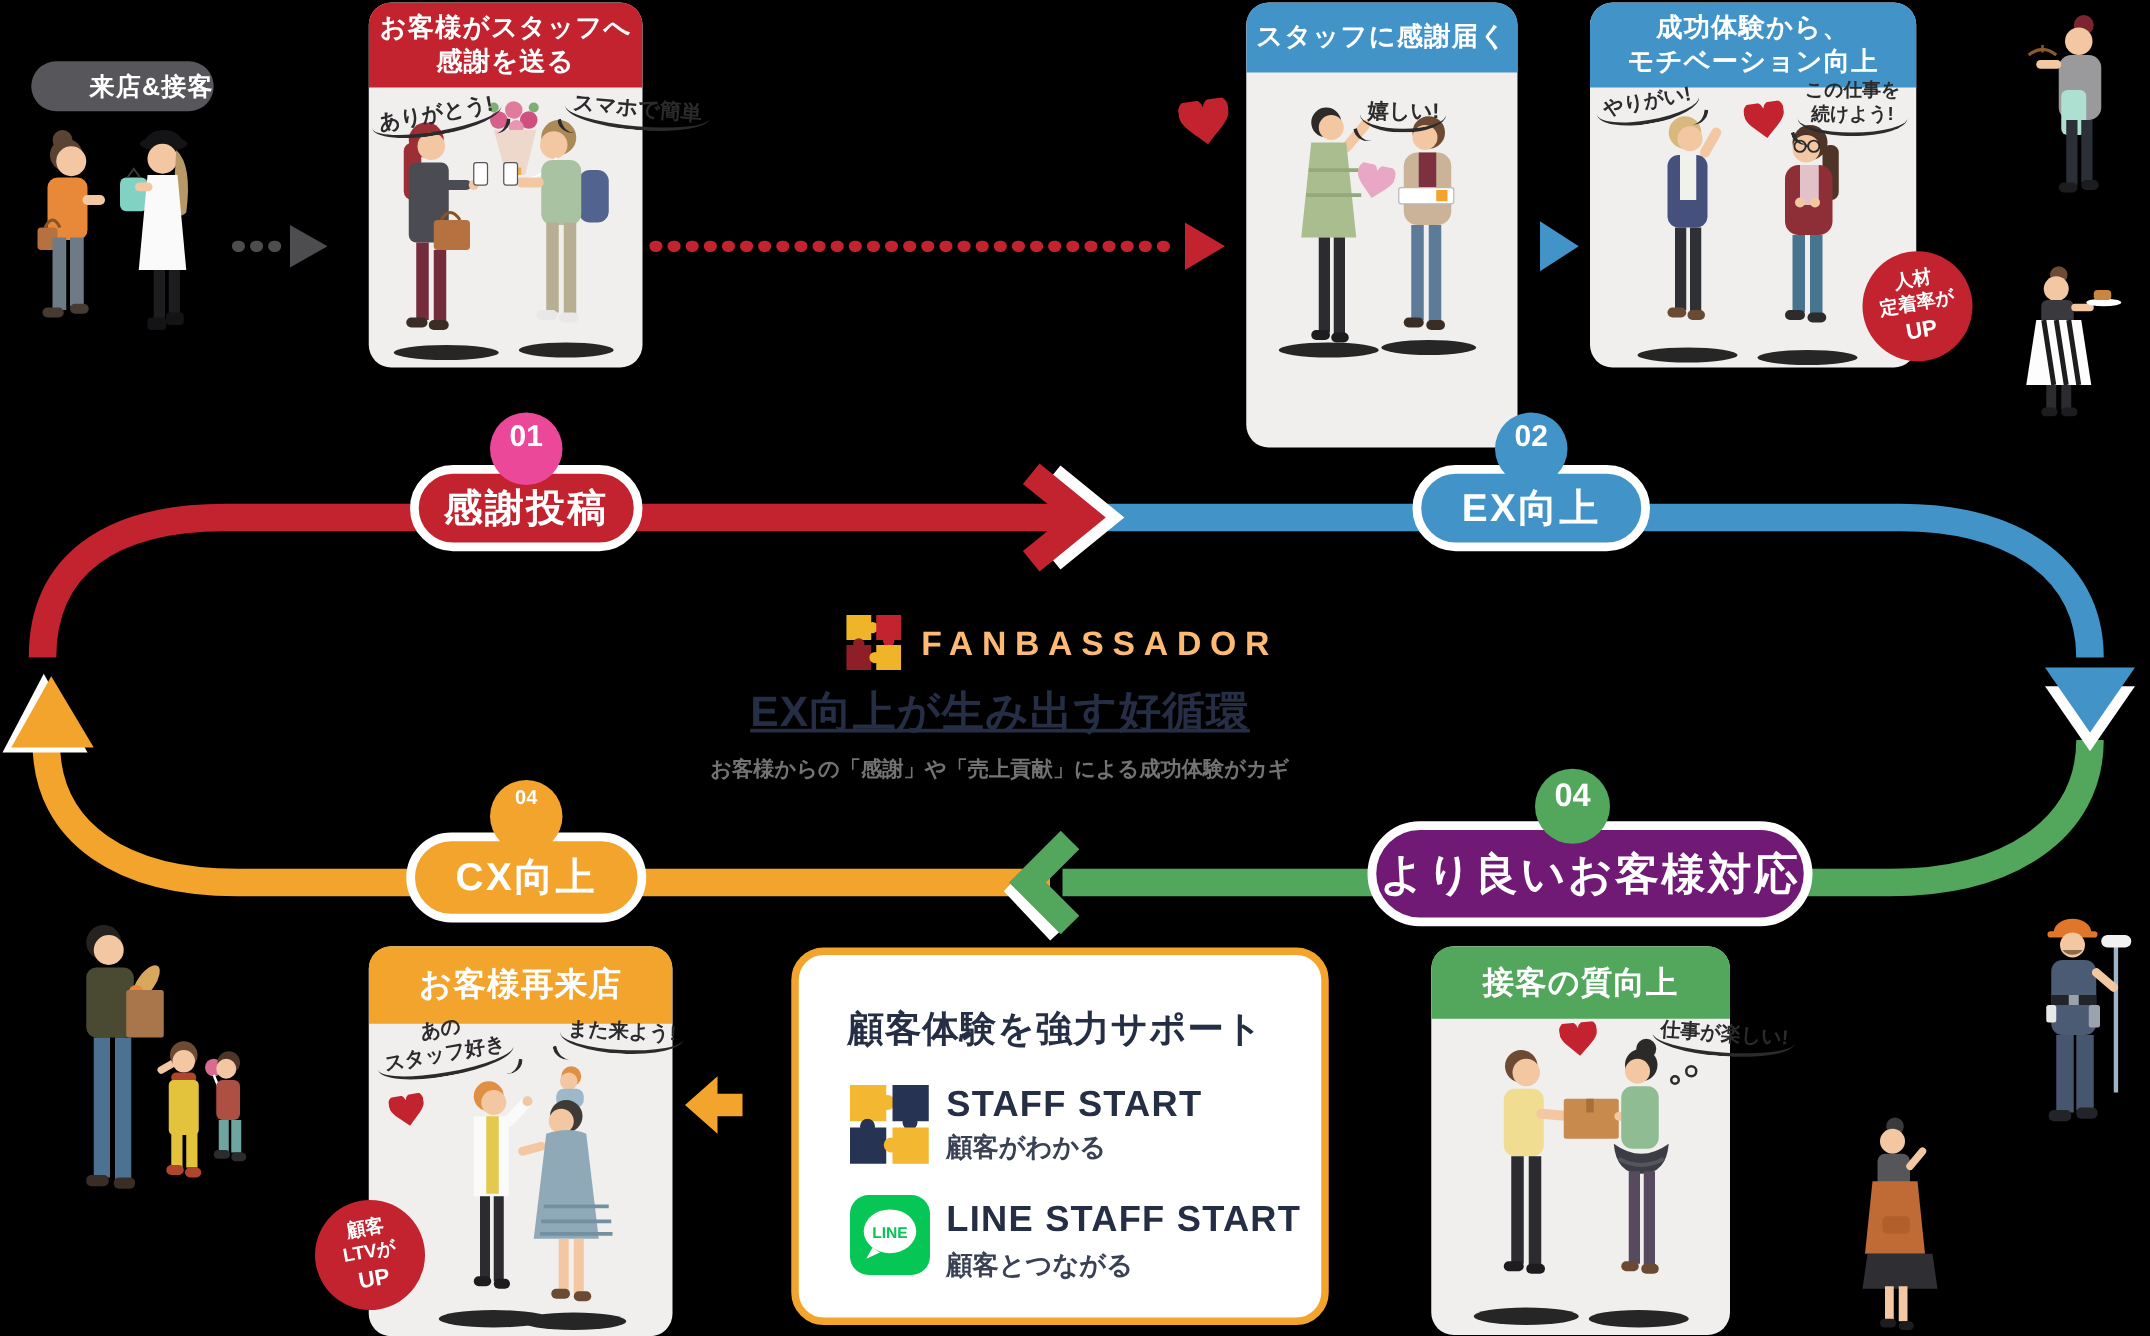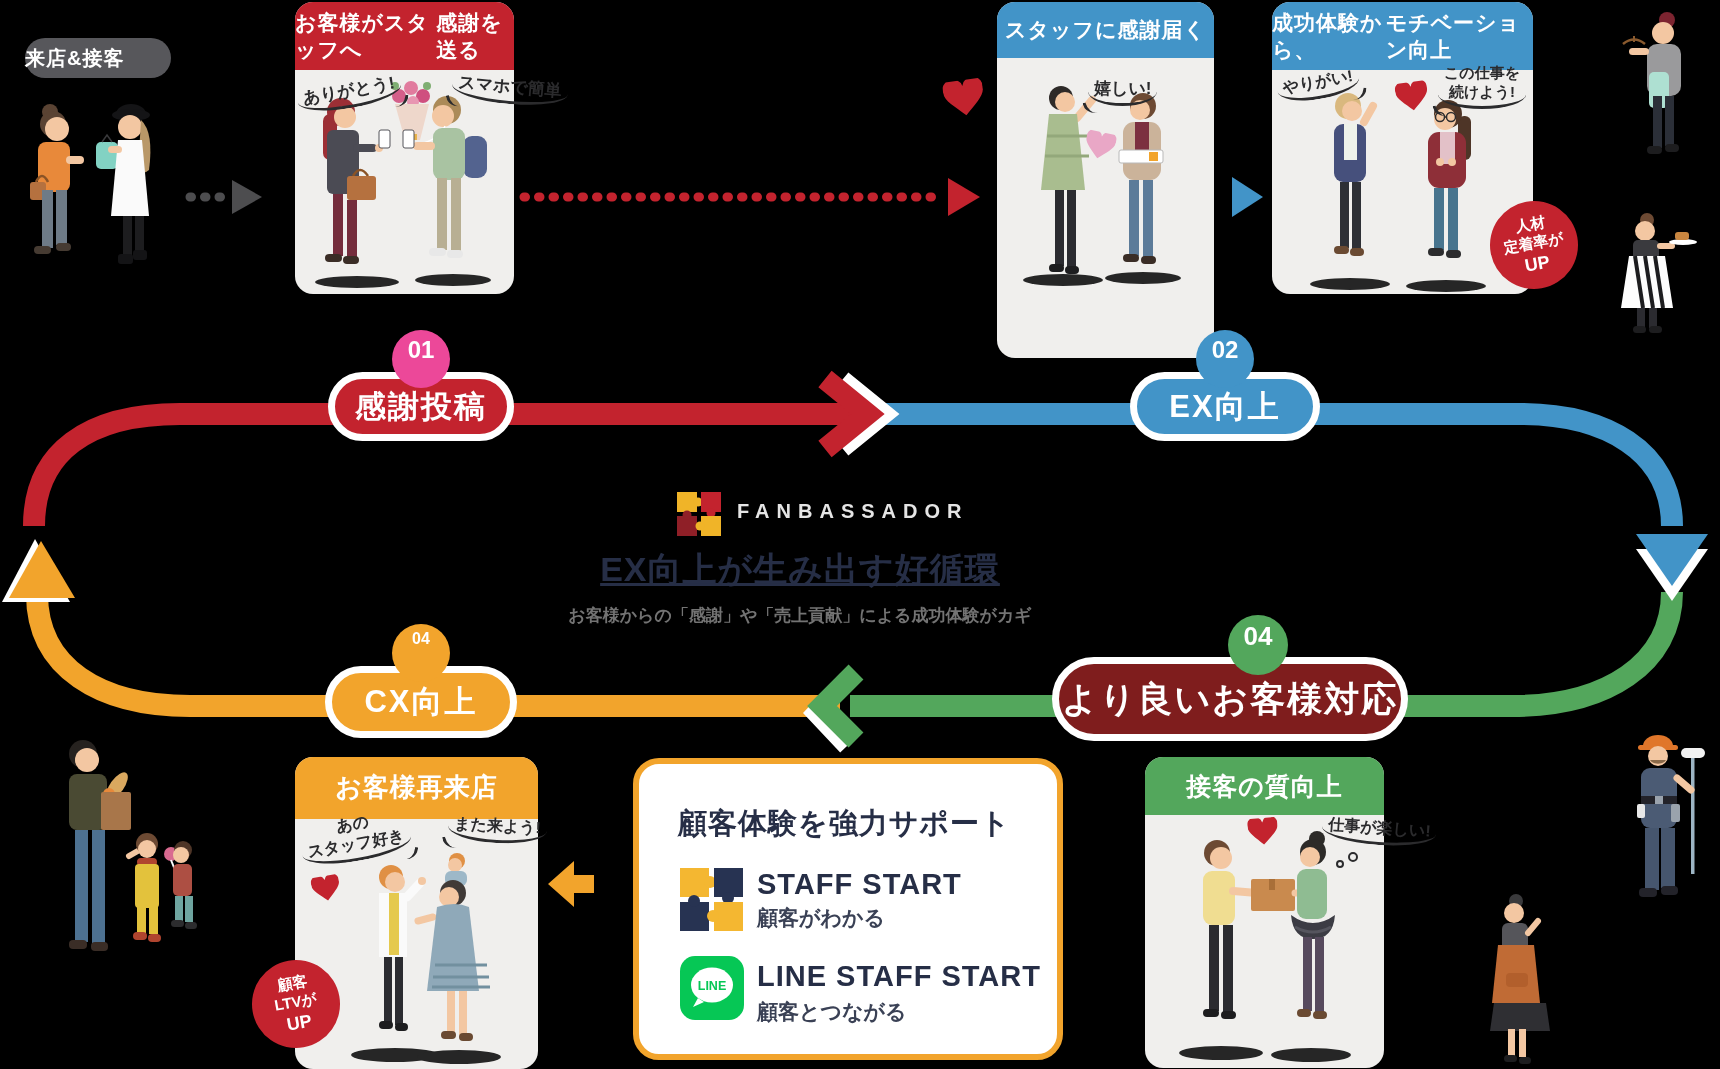--- a/index.html
+++ b/index.html
@@ -2,47 +2,47 @@
 <html><head>
 <meta charset="utf-8">
 <style>
   html,body{margin:0;padding:0;background:#000;}
   .stage{position:relative;width:1720px;height:1069px;background:#000;overflow:hidden;
          font-family:"Liberation Sans","DejaVu Sans",sans-serif;}
   .abs{position:absolute;}
   .cycle-svg{position:absolute;left:0;top:0;z-index:1;}
   
   .card{position:absolute;background:#f0efed;border-radius:18px;overflow:hidden;z-index:2;}
-  .chdr{display:flex;flex-direction:row;justify-content:center;align-items:center;
+  .chdr{display:flex;flex-direction:column;justify-content:center;align-items:center;
         font-weight:bold;color:#fff;line-height:1.3;letter-spacing:1px;}
   .cbody{position:absolute;left:0;}
   
-  .pill{position:absolute;left:25px;top:38px;width:146px;height:40px;background:#57575b;border-radius:21px;
-        color:#fff;font-weight:bold;font-size:20px;display:flex;align-items:center;justify-content:flex-start;z-index:2;letter-spacing:1px;}
+  .pill{position:absolute;left:25px;top:49px;width:146px;height:40px;background:#57575b;border-radius:21px;
+        color:#fff;font-weight:bold;font-size:20px;display:flex;align-items:center;justify-content:flex-end;z-index:2;letter-spacing:1px;}
   
   .step-body{position:absolute;display:flex;align-items:center;justify-content:center;color:#fff;font-weight:bold;
              border:7px solid #fff;box-sizing:border-box;z-index:3;letter-spacing:2px;}
   .step-tab{position:absolute;border-radius:50%;color:#fff;font-weight:bold;display:flex;align-items:flex-start;
             justify-content:center;padding-top:6px;box-sizing:border-box;z-index:4;}
   
   .sticker{position:absolute;width:88px;height:88px;border-radius:50%;background:#c3232e;color:#fff;font-weight:bold;
            text-align:center;display:flex;flex-direction:column;justify-content:center;line-height:1.25;
            font-size:15px;z-index:5;transform:rotate(-10deg);}
   .sticker .big{font-size:18px;}
   
   .bubble{position:absolute;color:#2b2b2d;font-weight:bold;text-align:center;line-height:1.25;z-index:5;white-space:nowrap;}
   .bubble span{display:block;}
   .arc{border-bottom:3px solid #2b2b2d;border-radius:0 0 55% 55%/0 0 16px 16px;padding:0 6px 4px;}
   .tr::after{content:"";position:absolute;right:-4px;bottom:-11px;width:11px;height:13px;border-right:3px solid #2b2b2d;
              border-bottom-right-radius:12px;transform:rotate(16deg);}
   .tl::after{content:"";position:absolute;left:-4px;bottom:-11px;width:11px;height:13px;border-left:3px solid #2b2b2d;
              border-bottom-left-radius:12px;transform:rotate(-16deg);}
   .tdot{position:absolute;border:2.5px solid #2b2b2d;border-radius:50%;z-index:5;}
   
-  .brand{color:#e5e5e5;font-weight:bold;font-size:20px;letter-spacing:7px;}
+  .brand{color:#fdba74;font-weight:bold;font-size:27px;letter-spacing:7px;}
   .center-title{position:absolute;left:540px;top:547px;width:520px;text-align:center;color:#262e46;
                 font-weight:bold;font-size:34px;z-index:2;letter-spacing:1px;text-decoration:underline;}
   .center-sub{position:absolute;left:520px;top:604px;width:560px;text-align:center;color:#737373;
               font-weight:bold;font-size:17px;z-index:2;}
   
   .support{position:absolute;left:633px;top:758px;width:430px;height:302px;background:#fff;border:6px solid #f2a42c;
            border-radius:26px;box-sizing:border-box;z-index:2;}
   .support .title{position:absolute;left:39px;top:40px;font-size:29px;font-weight:bold;color:#262e46;letter-spacing:1px;}
   .prod-name{position:absolute;left:118px;font-size:29px;font-weight:bold;color:#262e46;letter-spacing:1px;}
   .prod-desc{position:absolute;left:118px;font-size:21px;font-weight:bold;color:#3a4155;}
@@ -259,21 +259,21 @@
   </div>
   <div>
     <div class="step-body" style="left:1130px;top:372px;width:190px;height:69px;background:#4294c8;border-radius:36px;font-size:31px">
         <span>EX向上</span>
       </div>
     <div class="step-tab" style="left:1196px;top:330px;width:58px;height:58px;background:#4294c8;font-size:24px">
         <span>02</span>
       </div>
   </div>
   <div>
-    <div class="step-body" style="left:1052px;top:657px;width:356px;height:84px;background:#7f1d1d;border-radius:44px;font-size:35px">
+    <div class="step-body" style="left:1094px;top:657px;width:356px;height:84px;background:#701a75;border-radius:44px;font-size:35px">
         <span>より良いお客様対応</span>
       </div>
     <div class="step-tab" style="left:1228px;top:615px;width:60px;height:60px;background:#53a75c;font-size:26px">
         <span>04</span>
       </div>
   </div>
   <div>
     <div class="step-body" style="left:325px;top:666px;width:192px;height:72px;background:#f2a42c;border-radius:38px;font-size:31px">
         <span>CX向上</span>
       </div>

